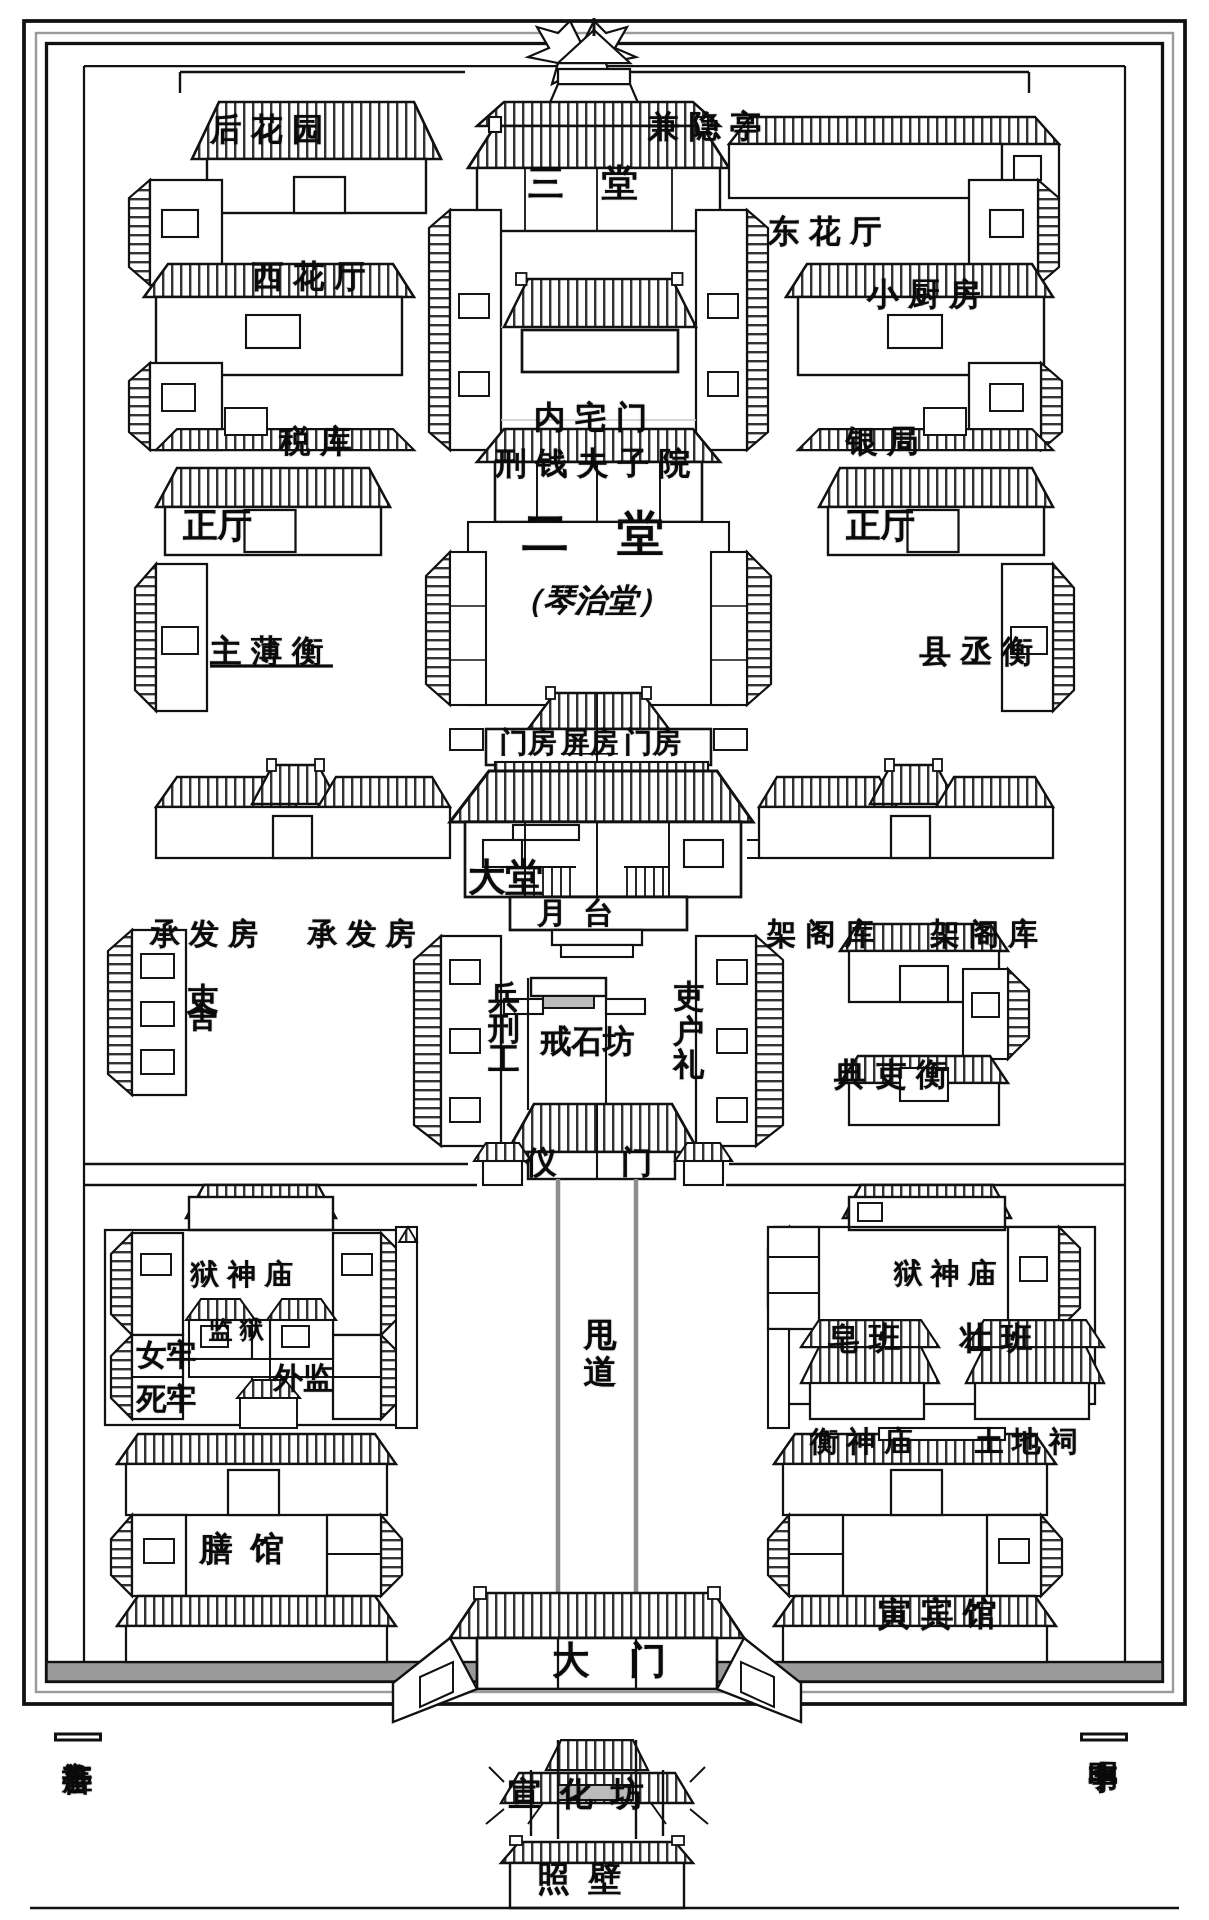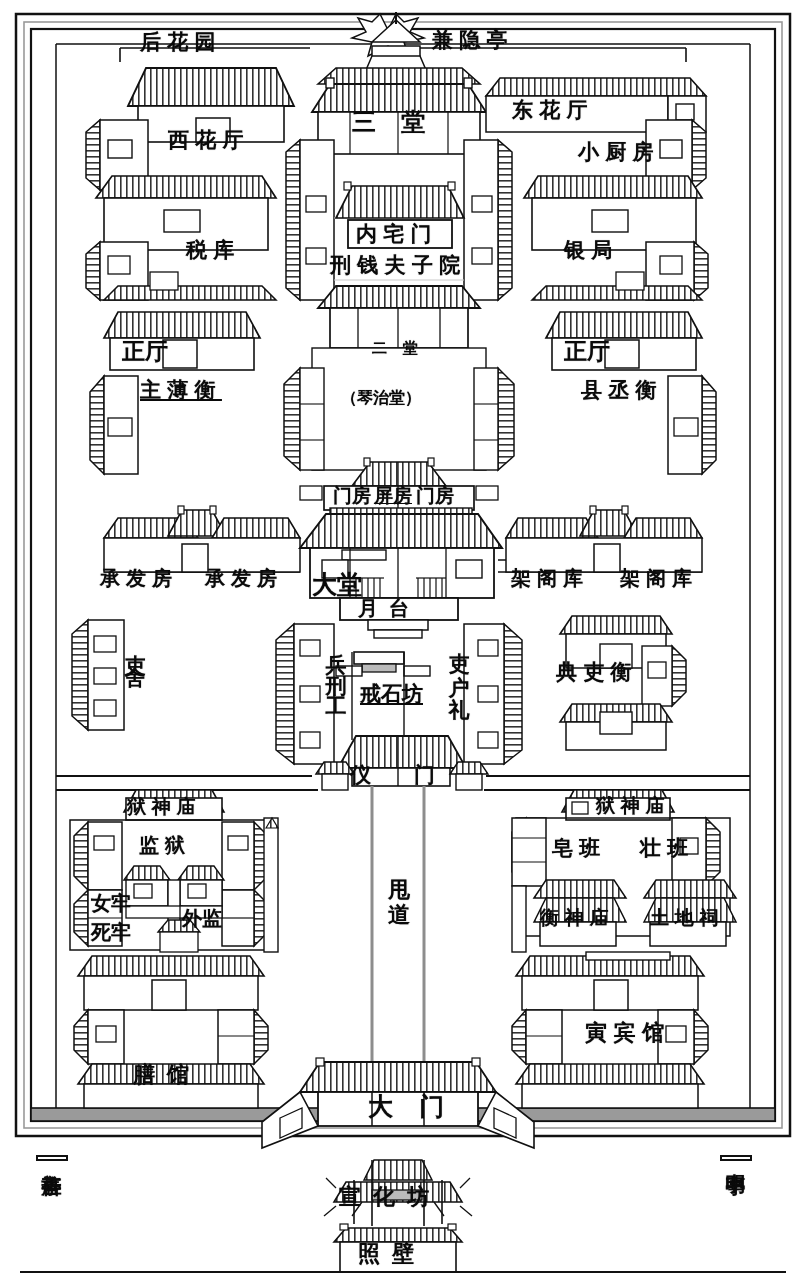--- a/index.html
+++ b/index.html
@@ -5,21 +5,21 @@
 <style>
   html,body{margin:0;padding:0;background:#ffffff;}
   body{font-family:"DejaVu Sans","Liberation Sans",sans-serif;}
   #stage{position:relative;width:806px;height:1280px;background:#fff;overflow:hidden;}
   svg{display:block;}
   .lbl{position:absolute;color:#0a0a0a;font-weight:700;line-height:1;
        font-family:"DejaVu Sans","Liberation Sans",sans-serif;white-space:nowrap;
        text-shadow:0 0 1px rgba(0,0,0,.45);}
   .vlbl{writing-mode:vertical-rl;text-orientation:upright;white-space:nowrap;}
   .boxed{border:2px solid #111;background:#fff;padding:1px 4px;}
-  .sp2{letter-spacing:.30em;}
+  .sp2{letter-spacing:.30em;margin-top:44px;}
   .sp3{letter-spacing:.55em;}
   .sp4{letter-spacing:1.05em;}
 </style>
 </head>
 <body>
 
 <div id="stage">
 
 <svg width="806" height="1280" viewBox="0 0 806 1280">
   <defs>
@@ -460,54 +460,54 @@
 
 <div class="lbl sp2" style="left:356px;top:224px;font-size:21px;">内宅门</div>
 <div class="lbl sp2" style="left:330px;top:255px;font-size:21px;">刑钱夫子院</div>
 <div class="lbl sp2" style="left:186px;top:240px;font-size:21px;">税库</div>
 <div class="lbl sp2" style="left:564px;top:240px;font-size:21px;">银局</div>
 
 <div class="lbl" style="left:122px;top:340px;font-size:23px;">正厅</div>
 
 <div class="lbl" style="left:564px;top:340px;font-size:23px;">正厅</div>
 <div class="lbl sp2" style="left:140px;top:380px;font-size:21px;text-decoration:underline;">主薄衡</div>
-<div class="lbl sp2" style="left:581px;top:380px;font-size:21px;">县丞衡</div>
-<div class="lbl sp4" style="left:372px;top:341px;font-size:15px;">二堂</div>
-<div class="lbl" style="left:341px;top:390px;font-size:16px;">（琴治堂）</div>
+<div class="lbl sp2" style="left:613px;top:380px;font-size:21px;">县丞衡</div>
+<div class="lbl sp4" style="left:348px;top:341px;font-size:31px;">二堂</div>
+<div class="lbl" style="left:341px;top:390px;font-size:21px;font-style:italic;">（琴治堂）</div>
 <div class="lbl" style="left:333px;top:486px;font-size:19px;">门房</div>
 <div class="lbl" style="left:374px;top:486px;font-size:19px;text-decoration:underline;">屏房</div>
 <div class="lbl" style="left:416px;top:486px;font-size:19px;">门房</div>
 
 <div class="lbl" style="left:312px;top:572px;font-size:25px;">大堂</div>
 <div class="lbl sp3" style="left:358px;top:598px;font-size:20px;">月台</div>
 <div class="lbl sp2" style="left:100px;top:568px;font-size:20px;">承发房</div>
 <div class="lbl sp2" style="left:205px;top:568px;font-size:20px;">承发房</div>
 <div class="lbl sp2" style="left:511px;top:568px;font-size:20px;">架阁库</div>
 <div class="lbl sp2" style="left:620px;top:568px;font-size:20px;">架阁库</div>
 <div class="lbl vlbl sp3" style="left:124px;top:638px;font-size:21px;">吏舍</div>
 <div class="lbl sp2" style="left:556px;top:662px;font-size:21px;">典吏衡</div>
 
 <div class="lbl vlbl sp4" style="left:325px;top:636px;font-size:21px;"><span>兵</span><span>刑</span><span>工</span></div>
 <div class="lbl vlbl sp4" style="left:448px;top:636px;font-size:21px;"><span>吏</span><span>户</span><span>礼</span></div>
-<div class="lbl" style="left:360px;top:684px;font-size:21px;text-decoration:underline;">戒石坊</div>
+<div class="lbl" style="left:360px;top:684px;font-size:21px;">戒石坊</div>
 <div class="lbl" style="left:350px;top:765px;font-size:21px;">仪</div>
 <div class="lbl" style="left:414px;top:765px;font-size:21px;">门</div>
 
 <div class="lbl vlbl sp4" style="left:388px;top:862px;font-size:22px;height:140px;">甩道</div>
 <div class="lbl sp2" style="left:127px;top:797px;font-size:19px;">狱神庙</div>
-<div class="lbl sp2" style="left:139px;top:835px;font-size:20px;">监狱</div>
+<div class="lbl sp2" style="left:139px;top:835px;font-size:16px;">监狱</div>
 <div class="lbl" style="left:91px;top:893px;font-size:20px;">女牢</div>
 <div class="lbl" style="left:91px;top:922px;font-size:20px;">死牢</div>
 <div class="lbl" style="left:182px;top:908px;font-size:20px;text-align:center;">外监</div>
 <div class="lbl sp2" style="left:596px;top:796px;font-size:19px;">狱神庙</div>
 <div class="lbl sp2" style="left:552px;top:838px;font-size:21px;">皂班</div>
 <div class="lbl sp2" style="left:640px;top:838px;font-size:21px;">壮班</div>
 <div class="lbl sp2" style="left:540px;top:908px;font-size:19px;text-align:right;">衡神庙</div>
 <div class="lbl sp2" style="left:650px;top:908px;font-size:19px;">土地祠</div>
-<div class="lbl sp3" style="left:133px;top:1023px;font-size:22px;margin-top:41px;">膳馆</div>
+<div class="lbl sp3" style="left:133px;top:1023px;font-size:22px;">膳馆</div>
 <div class="lbl sp2" style="left:585px;top:1022px;font-size:22px;">寅宾馆</div>
 
 <div class="lbl sp4" style="left:340px;top:1094px;font-size:25px;margin-left:28px;">大门</div>
 <div class="lbl sp3" style="left:339px;top:1186px;font-size:22px;">宣化坊</div>
 <div class="lbl sp3" style="left:358px;top:1243px;font-size:22px;">照壁</div>
 <div class="lbl vlbl boxed" style="left:36px;top:1155px;font-size:20px;">旌善亭</div>
 <div class="lbl vlbl boxed" style="left:720px;top:1155px;font-size:20px;">申明亭</div>
 
 </div>
 

